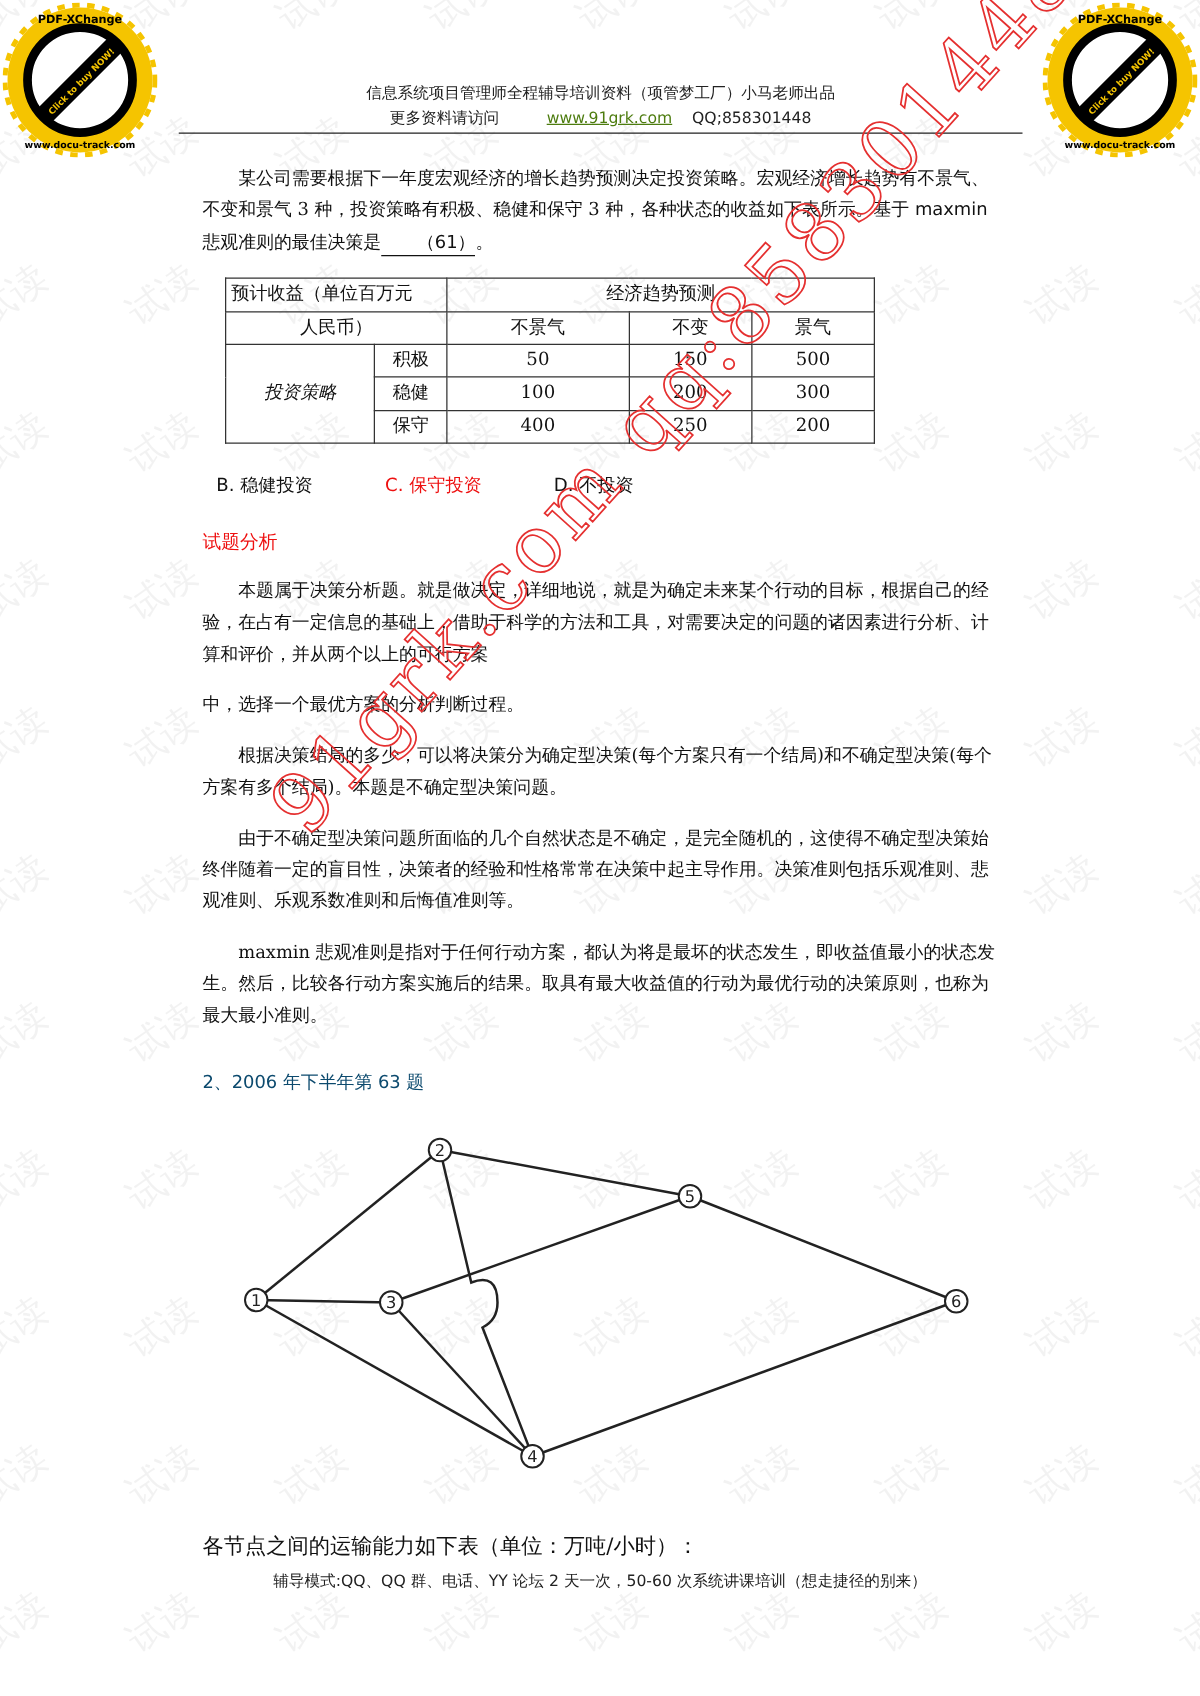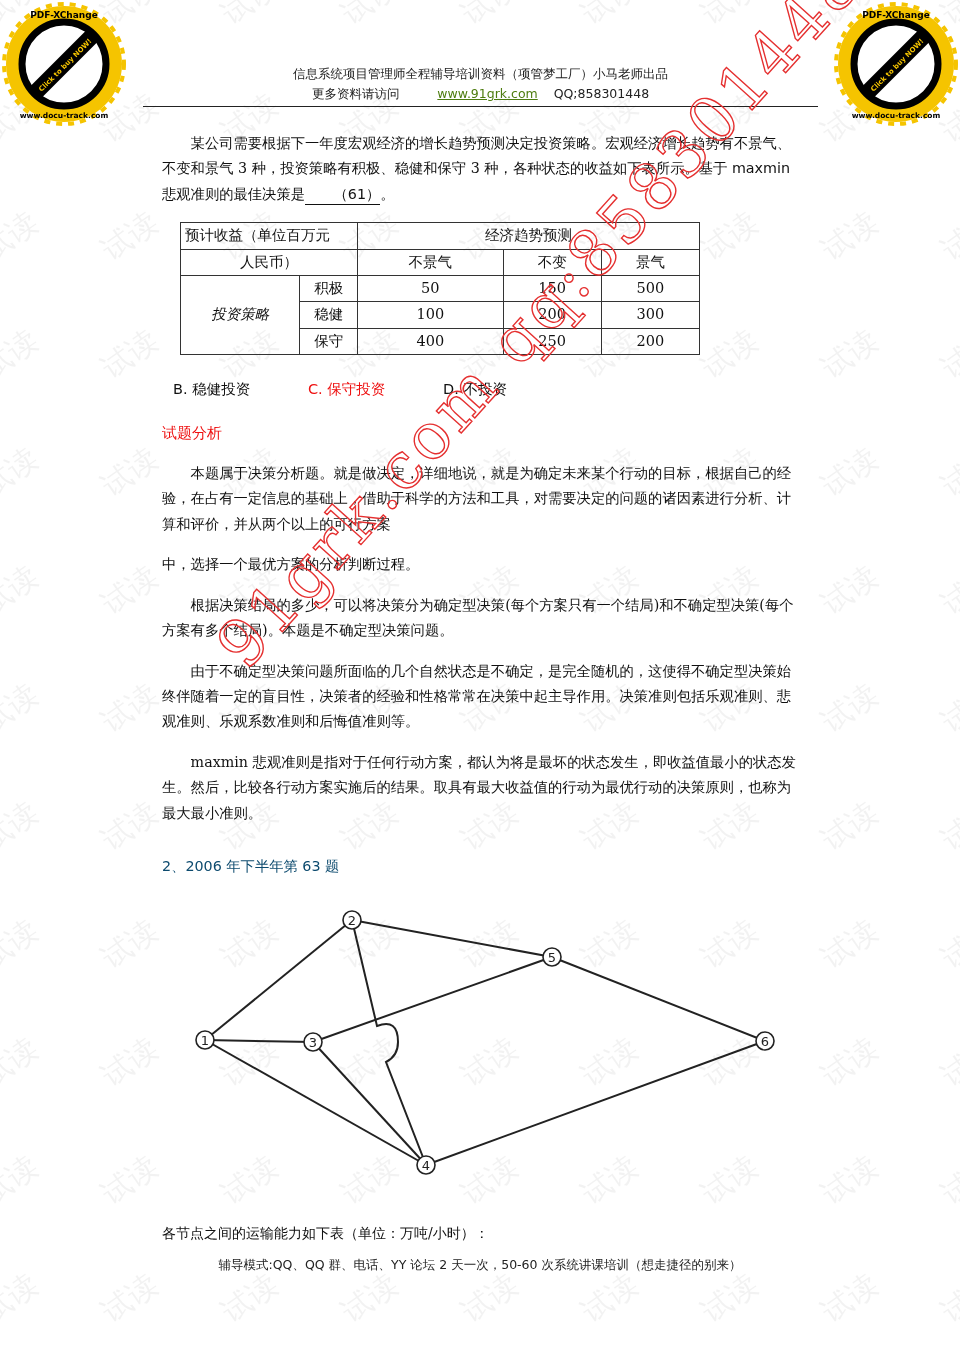--- a/index.html
+++ b/index.html
@@ -35,21 +35,21 @@
     table.income { border-collapse: collapse; margin: 4px 0 0 33px; width: 520px; font-size: 14.5px; }
     table.income td { border: 1px solid #333; text-align: center; height: 24px; padding: 0; }
     .choices { margin-top: 22px; padding-left: 26px; display: flex; font-family: "DejaVu Sans", sans-serif; font-size: 14.5px; }
     .choices span { display: inline-block; }
     .c-q { width: 206px; }
     .c-b { width: 135px; }
     .c-c { width: 135px; color: #ee1010; }
     .section-title { color: #ee1010; font-family: "DejaVu Sans", sans-serif; margin-top: 18px; font-size: 15px; }
     .q2-title { color: #0c4a6e; font-family: "DejaVu Sans", sans-serif; margin-top: 28px; }
     .graph { position: absolute; top: 890px; left: 180px; width: 620px; height: 300px; z-index: 2; }
-    .after { position: absolute; top: 1210px; left: 147px; z-index: 2; font-size: 14px; font-family: "DejaVu Serif", serif; }
+    .after { position: absolute; top: 1210px; left: 147px; z-index: 2; font-size: 17px; font-family: "DejaVu Serif", serif; }
     .footer { position: absolute; top: 1257px; left: 0; width: 960px; text-align: center; z-index: 2;
       font-family: "DejaVu Sans", sans-serif; font-size: 12.5px; color: #222; }
   </style>
 </head>
 <body>
 
 <div class="wm-layer" id="wm-layer">
     <div class="wm-cell" style="left: -20px; top: -20px;">试读</div>
     <div class="wm-cell" style="left: 100px; top: -20px;">试读</div>
     <div class="wm-cell" style="left: 220px; top: -20px;">试读</div>

